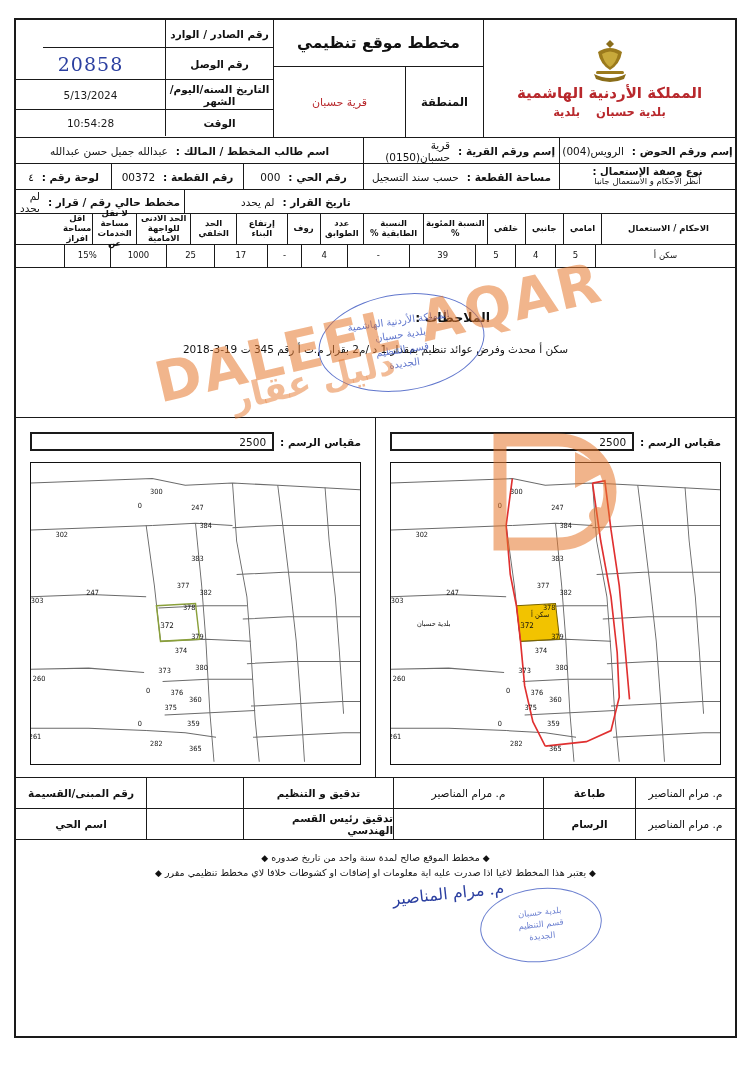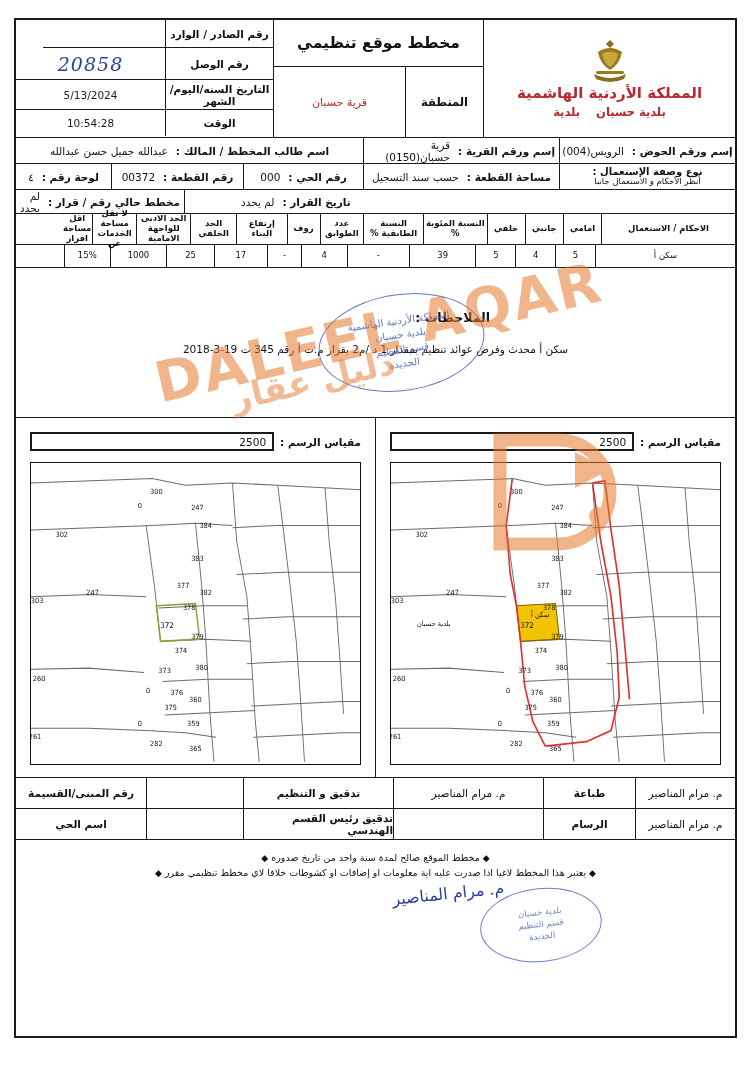--- a/index.html
+++ b/index.html
@@ -21,21 +21,21 @@
   .hdr-mid .t2val{flex:1;display:flex;align-items:center;justify-content:center;font-size:11px;color:#b8282c;}
   .hdr-left{flex:1;display:flex;flex-direction:column;}
   .hl-row{display:flex;flex-direction:row;border-bottom:1.1px solid #1a1a1a;box-sizing:border-box;}
   .hl-row:last-child{border-bottom:none;}
   .hl-lbl{width:108px;border-left:1.1px solid #1a1a1a;display:flex;align-items:center;justify-content:center;font-size:10.5px;font-weight:bold;box-sizing:border-box;padding:2px 0;text-align:center;}
   .hl-val{flex:1;display:flex;align-items:center;justify-content:center;font-size:10.5px;color:#1a1a1a;}
   .hl-row.r0{height:28px;margin-left:27px;}
   .hl-row.r1{height:32px;}
   .hl-row.r2{height:30px;}
   .hl-row.r3{height:26px;}
-  .handwrite{font-family:"DejaVu Serif","Liberation Serif",serif;font-size:19px;color:#2b3fa0;letter-spacing:1px;font-style:italic;}
+  .handwrite{font-family:"DejaVu Serif","Liberation Serif",serif;font-size:19px;color:#2b3fa0;letter-spacing:1px;}
 
   
   .inforow{display:flex;flex-direction:row;border-bottom:1.2px solid #1a1a1a;box-sizing:border-box;}
   .cell{display:flex;align-items:center;box-sizing:border-box;border-left:1.1px solid #1a1a1a;font-size:10.5px;}
   .cell:last-child{border-left:none;}
   .cell .lbl{font-weight:bold;padding:0 4px;white-space:nowrap;}
   .cell .val{padding:0 4px;color:#111;}
   .r-h1{height:26px;}
   .r-h2{height:26px;}
   .r-h3{height:24px;}

